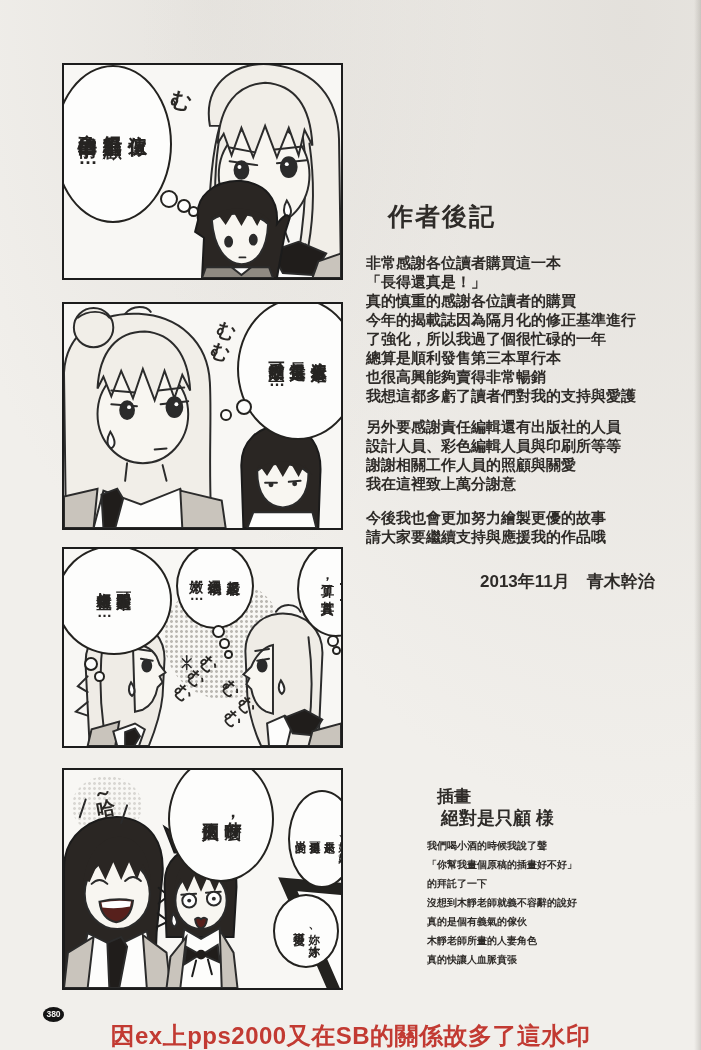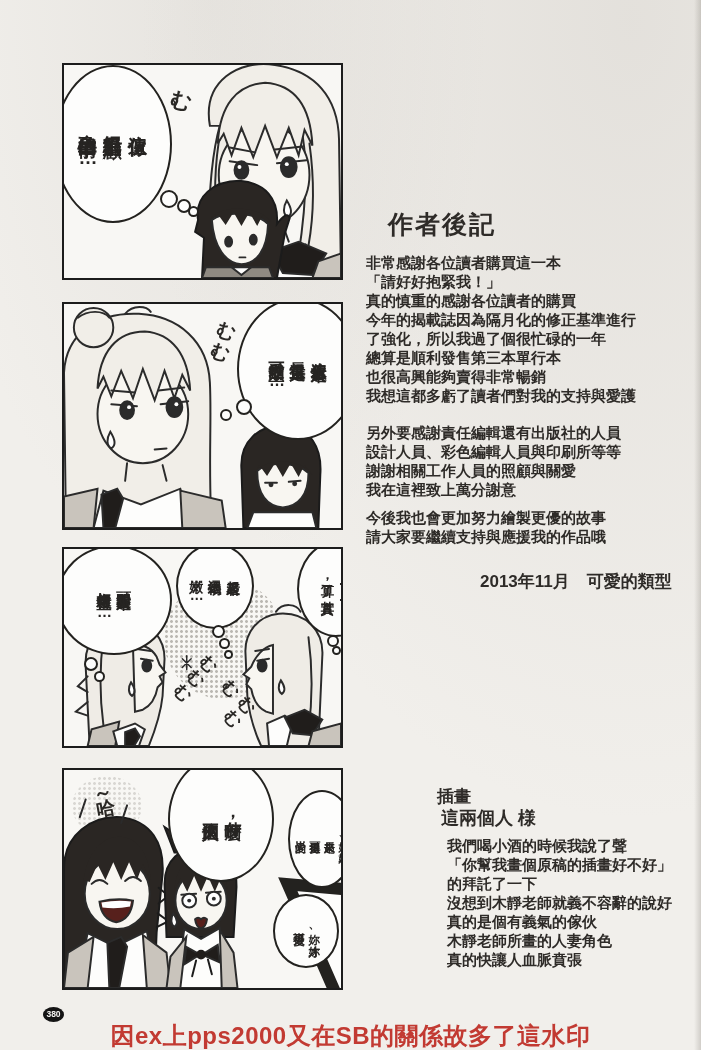--- a/index.html
+++ b/index.html
@@ -245,39 +245,39 @@
 愛的…</div>
     </div>
     <div class="bubble" style="left:209px; top:124px; width:62px; height:70px;">
       <div class="vtext" style="font-size:11.5px; letter-spacing:0;">妳、妳才
 很可愛…</div>
     </div>
     <div class="sfx vtext" style="left:26px; top:14px; font-size:19px; transform:rotate(-10deg);">哈～</div>
   </div>
 
   <div>
-    <div class="hblock" style="left:388px; top:200px; font-size:25px; letter-spacing:2px;margin-top:8px;">作者後記</div>
+    <div class="hblock" style="left:388px; top:200px; font-size:25px; letter-spacing:2px;">作者後記</div>
     <div class="hblock" style="left:366px; top:253px; font-size:15px; line-height:19px;">非常感謝各位讀者購買這一本
-「請好好抱緊我！」
+「長得還真是！」
 真的慎重的感謝各位讀者的購買
 今年的揭載誌因為隔月化的修正基準進行
 了強化，所以我過了個很忙碌的一年
 總算是順利發售第三本單行本
 也很高興能夠賣得非常暢銷
 我想這都多虧了讀者們對我的支持與愛護</div>
-    <div class="hblock" style="left:366px; top:417px; font-size:15px; line-height:19px;margin-top:6px;">另外要感謝責任編輯還有出版社的人員
+    <div class="hblock" style="left:366px; top:417px; font-size:15px; line-height:19px;">另外要感謝責任編輯還有出版社的人員
 設計人員、彩色編輯人員與印刷所等等
 謝謝相關工作人員的照顧與關愛
 我在這裡致上萬分謝意</div>
     <div class="hblock" style="left:366px; top:508px; font-size:15px; line-height:19px;">今後我也會更加努力繪製更優的故事
 請大家要繼續支持與應援我的作品哦</div>
-    <div class="hblock" style="left:480px; top:570px; font-size:17px;">2013年11月　可愛的類型</div>
+    <div class="hblock" style="left:480px; top:570px; font-size:17px;">2013年11月　青木幹治</div>
     <div class="hblock" style="left:437px; top:785px; font-size:17px;">插畫</div>
-    <div class="hblock" style="left:441px; top:806px; font-size:18px;">這兩個人 様</div>
-    <div class="hblock" style="left:427px; top:836px; font-size:15px; line-height:19px;margin-left:20px;">我們喝小酒的時候我說了聲
+    <div class="hblock" style="left:441px; top:806px; font-size:18px;">絕對是只顧 様</div>
+    <div class="hblock" style="left:427px; top:836px; font-size:10px; line-height:19px;">我們喝小酒的時候我說了聲
 「你幫我畫個原稿的插畫好不好」
 的拜託了一下
 沒想到木靜老師就義不容辭的說好
 真的是個有義氣的傢伙
 木靜老師所畫的人妻角色
 真的快讓人血脈賁張</div>
   </div>
 
   <div class="badge">380</div>
   <div class="watermark">因ex上pps2000又在SB的關係故多了這水印</div>

